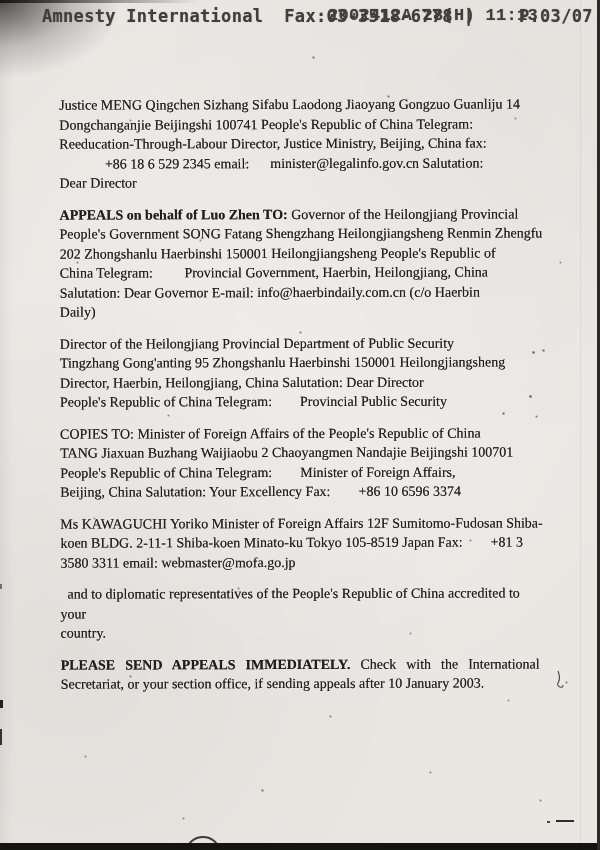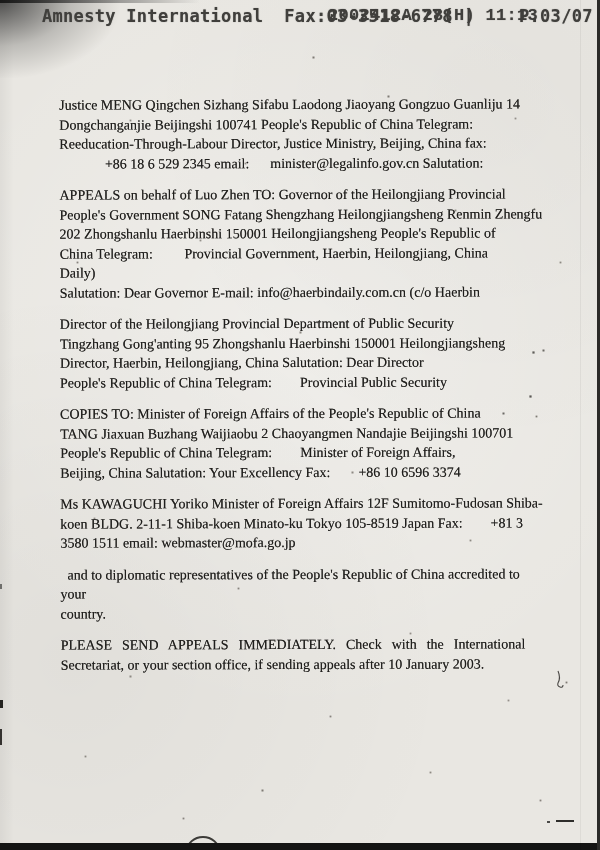--- a/index.html
+++ b/index.html
@@ -65,21 +65,21 @@
   .fh-page{position:absolute;left:519px;top:0;white-space:pre;}
   
   .doc{
     position:absolute;left:60px;top:95px;width:488px;
     font-size:14px;line-height:19.5px;color:#1f1e1c;
     text-shadow:0 0 0.6px rgba(35,34,32,0.7);
     transform:rotate(-0.15deg);
   }
   .para{margin:0 0 12px 0;}
   .line{white-space:pre-wrap;}
-  .b{font-weight:normal;margin-top:42px;}
+  .b{font-weight:bold;margin-top:42px;}
   .justified{word-spacing:6.5px;}
 </style>
 </head>
 <body>
 
 <div class="page">
 
   <div class="smudge-topleft"></div>
   <div class="top-edge-bar"></div>
   <div class="specks"></div>
@@ -90,49 +90,50 @@
     <span class="fh-page">P.03/07</span>
   </div>
 
   <div class="doc">
 
     <div class="para">
       <div class="line">Justice MENG Qingchen Sizhang Sifabu Laodong Jiaoyang Gongzuo Guanliju 14</div>
       <div class="line">Dongchanganjie Beijingshi 100741 People's Republic of China Telegram:</div>
       <div class="line">Reeducation-Through-Labour Director, Justice Ministry, Beijing, China fax:</div>
       <div class="line">             +86 18 6 529 2345 email:      minister@legalinfo.gov.cn Salutation:</div>
+      <div class="line">Dear Director</div>
     </div>
 
     <div class="para">
       <div class="line"><span class="b">APPEALS on behalf of Luo Zhen TO:</span><span> Governor of the Heilongjiang Provincial</span></div>
       <div class="line">People's Government SONG Fatang Shengzhang Heilongjiangsheng Renmin Zhengfu</div>
       <div class="line">202 Zhongshanlu Haerbinshi 150001 Heilongjiangsheng People's Republic of</div>
       <div class="line">China Telegram:         Provincial Government, Haerbin, Heilongjiang, China</div>
+      <div class="line">Salutation: Dear Governor E-mail: info@haerbindaily.com.cn (c/o Haerbin</div>
       <div class="line">Daily)</div>
-      <div class="line">Salutation: Dear Governor E-mail: info@haerbindaily.com.cn (c/o Haerbin</div>
     </div>
 
     <div class="para">
       <div class="line">Director of the Heilongjiang Provincial Department of Public Security</div>
       <div class="line">Tingzhang Gong'anting 95 Zhongshanlu Haerbinshi 150001 Heilongjiangsheng</div>
       <div class="line">Director, Haerbin, Heilongjiang, China Salutation: Dear Director</div>
       <div class="line">People's Republic of China Telegram:        Provincial Public Security</div>
     </div>
 
     <div class="para">
       <div class="line">COPIES TO: Minister of Foreign Affairs of the People's Republic of China</div>
       <div class="line">TANG Jiaxuan Buzhang Waijiaobu 2 Chaoyangmen Nandajie Beijingshi 100701</div>
       <div class="line">People's Republic of China Telegram:        Minister of Foreign Affairs,</div>
       <div class="line">Beijing, China Salutation: Your Excellency Fax:        +86 10 6596 3374</div>
     </div>
 
     <div class="para">
       <div class="line">Ms KAWAGUCHI Yoriko Minister of Foreign Affairs 12F Sumitomo-Fudosan Shiba-</div>
       <div class="line">koen BLDG. 2-11-1 Shiba-koen Minato-ku Tokyo 105-8519 Japan Fax:        +81 3</div>
-      <div class="line">3580 1511 email: webmaster@mofa.go.jp</div>
+      <div class="line">3580 3311 email: webmaster@mofa.go.jp</div>
     </div>
 
     <div class="para">
       <div class="line">  and to diplomatic representatives of the People's Republic of China accredited to your</div>
       <div class="line">country.</div>
     </div>
 
     <div class="para">
       <div class="line justified"><span class="b">PLEASE SEND APPEALS IMMEDIATELY.</span><span> Check with the International</span></div>
       <div class="line">Secretariat, or your section office, if sending appeals after 10 January 2003.</div>

